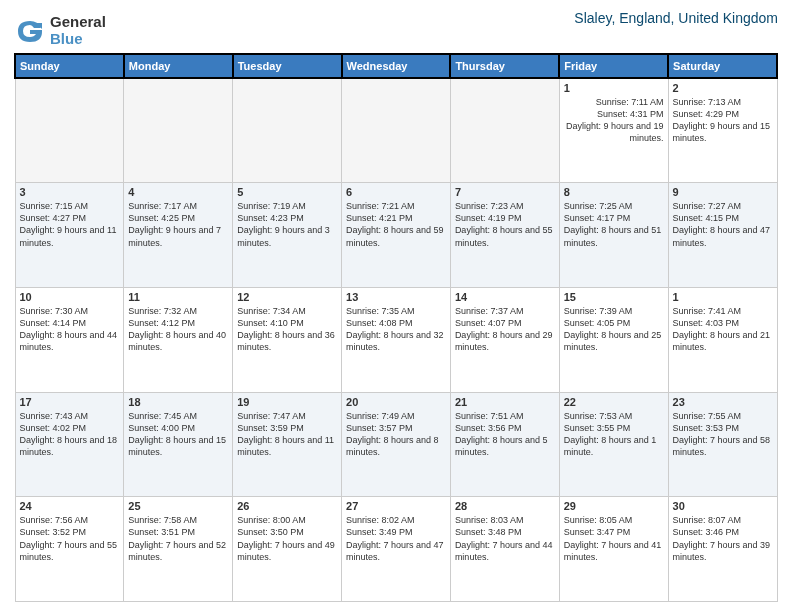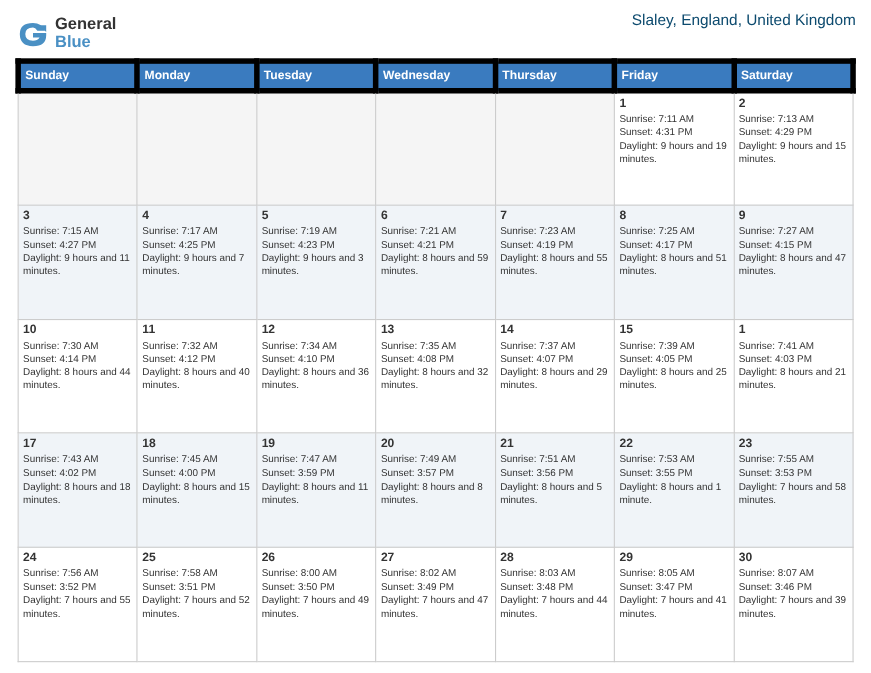--- a/index.html
+++ b/index.html
@@ -68,21 +68,21 @@
       width: 100%;
       table-layout: fixed;
     }
     .calendar th {
       background: #3a7bbf;
       color: #fff;
       font-size: 11px;
       font-weight: bold;
       padding: 5px 4px;
       text-align: left;
-      border: 5px solid #000000;
+      border: 2px solid #000000;
     }
     .calendar td {
       border: 1px solid #ccc;
       vertical-align: top;
       padding: 3px 4px;
       font-size: 9.5px;
       color: #333;
       background: #fff;
       height: 88px;
     }
@@ -143,21 +143,21 @@
     </thead>
     <tbody id="calendar-body">
     <tr>
           <td class="empty"></td>
           <td class="empty"></td>
           <td class="empty"></td>
           <td class="empty"></td>
           <td class="empty"></td>
           <td>
             <span class="day-num">1</span>
-            <div class="day-info" style="white-space: pre-line;">Sunrise: 7:11 AM
+            <div class="day-info" style="white-space: pre-line; text-align: right;">Sunrise: 7:11 AM
 Sunset: 4:31 PM
 Daylight: 9 hours and 19 minutes.</div>
           </td>
           <td>
             <span class="day-num">2</span>
             <div class="day-info" style="white-space: pre-line;">Sunrise: 7:13 AM
 Sunset: 4:29 PM
 Daylight: 9 hours and 15 minutes.</div>
           </td>
         </tr>

